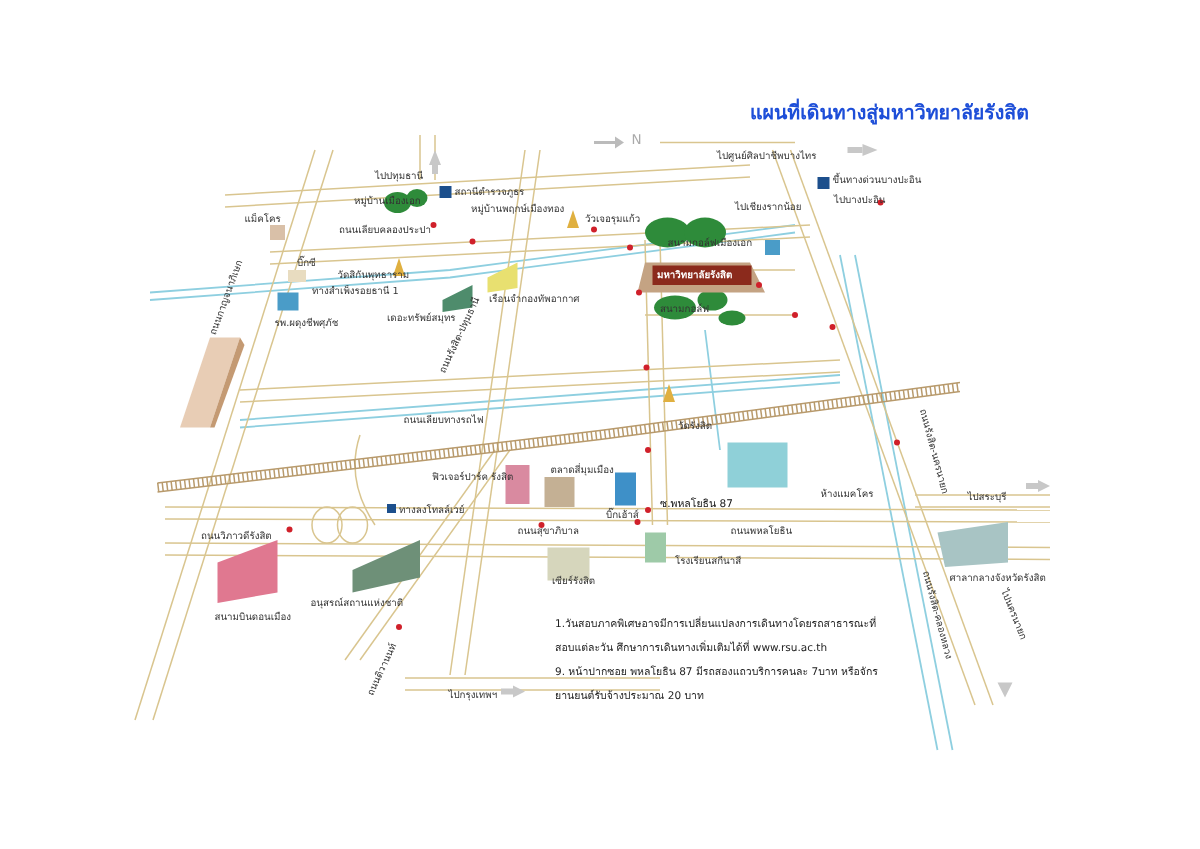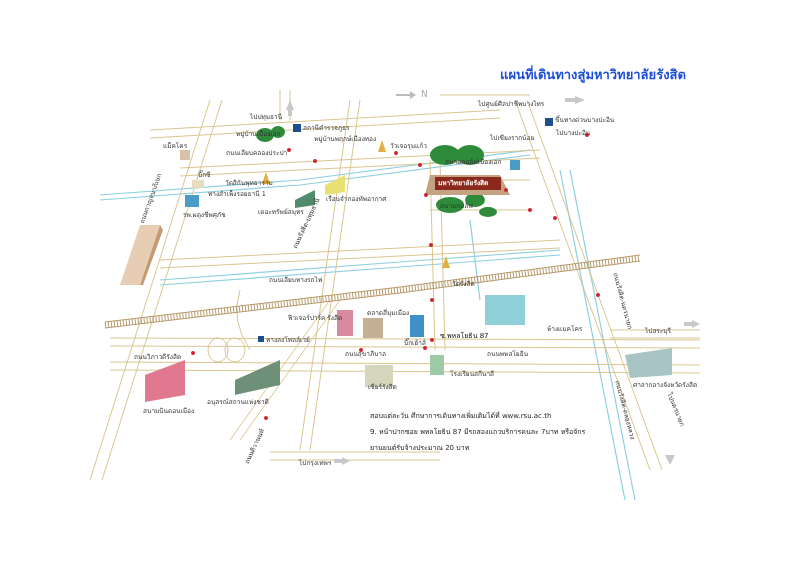--- a/index.html
+++ b/index.html
@@ -204,16 +204,17 @@
 <div class="lbl" style="left:530px;top:326px;margin-left:17px;">ห้างแมคโคร</div>
 <div class="lbl" style="left:633px;top:382px;">ศาลากลางจังหวัดรังสิต</div>
 <div class="lbl" style="left:368px;top:384px;">เซียร์รังสิต</div>
 <div class="lbl" style="left:450px;top:371px;">โรงเรียนสกีนาสี</div>
 <div class="lbl" style="left:207px;top:399px;">อนุสรณ์สถานแห่งชาติ</div>
 <div class="lbl" style="left:143px;top:408px;">สนามบินดอนเมือง</div>
 <div class="lbl" style="left:266px;top:337px;">ทางลงโทลล์เวย์</div>
 <div class="lbl" style="left:555px;top:117px;">ขึ้นทางด่วนบางปะอิน</div>
 
 <div class="notes">
+  <div>1.วันสอบภาคพิเศษอาจมีการเปลี่ยนแปลงการเดินทางโดยรถสาธารณะที่</div>
   <div>สอบแต่ละวัน ศึกษาการเดินทางเพิ่มเติมได้ที่ www.rsu.ac.th</div>
   <div>9. หน้าปากซอย พหลโยธิน 87 มีรถสองแถวบริการคนละ  7บาท หรือจักร</div>
   <div>ยานยนต์รับจ้างประมาณ 20 บาท</div>
 </div>
 
 </body></html>

